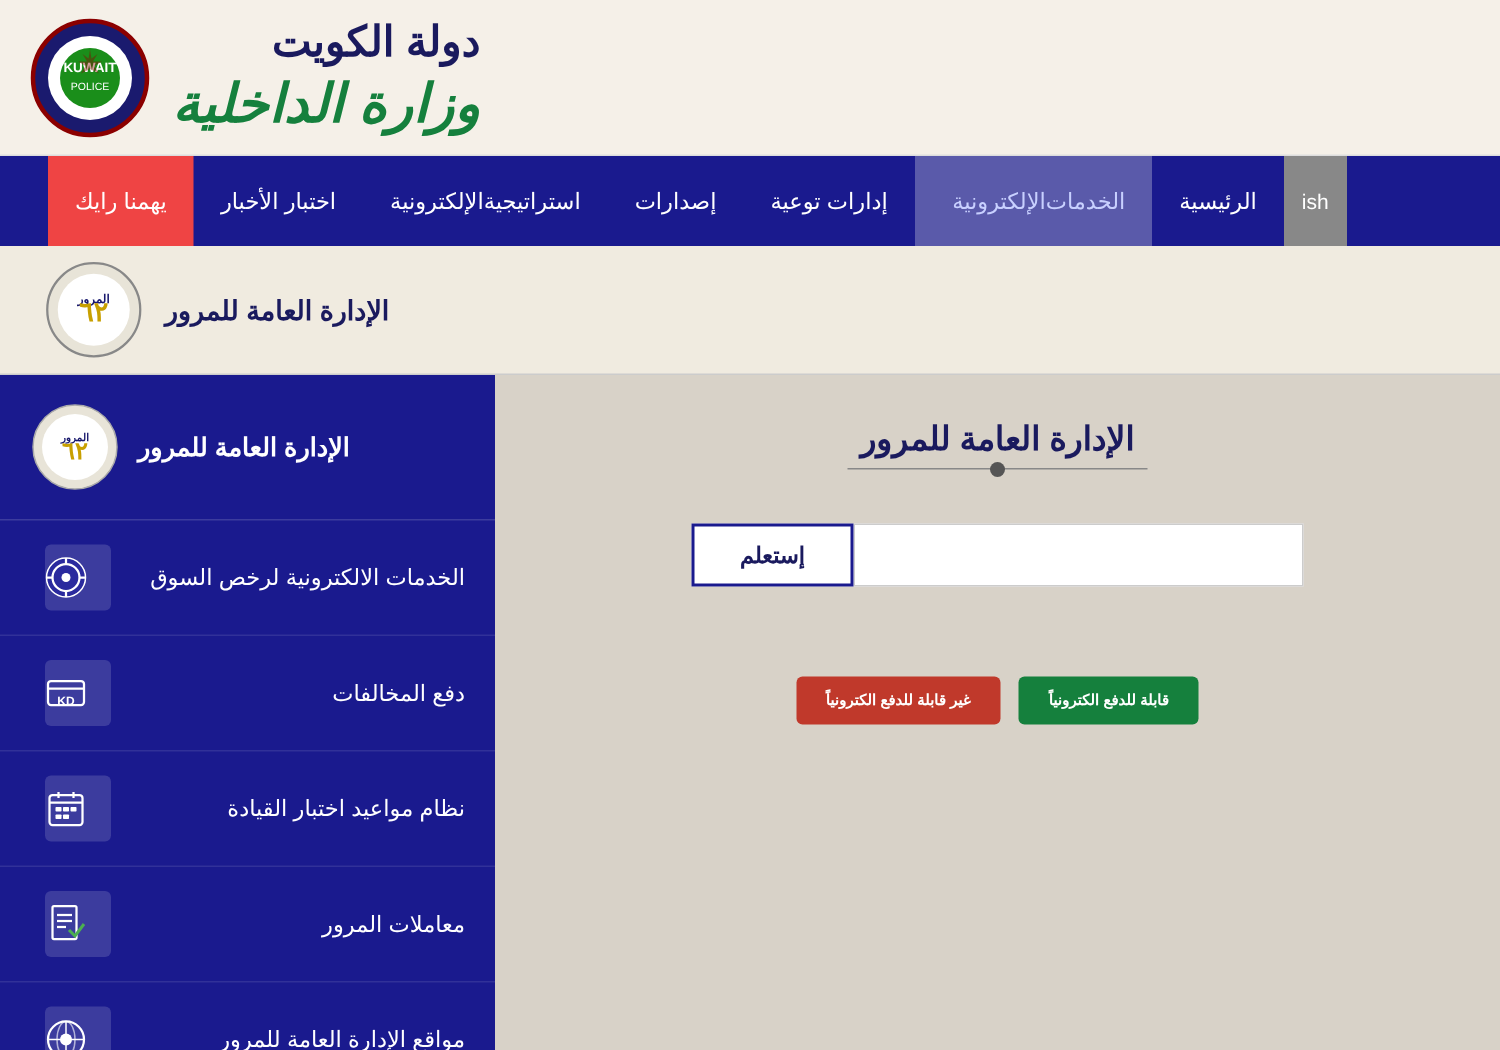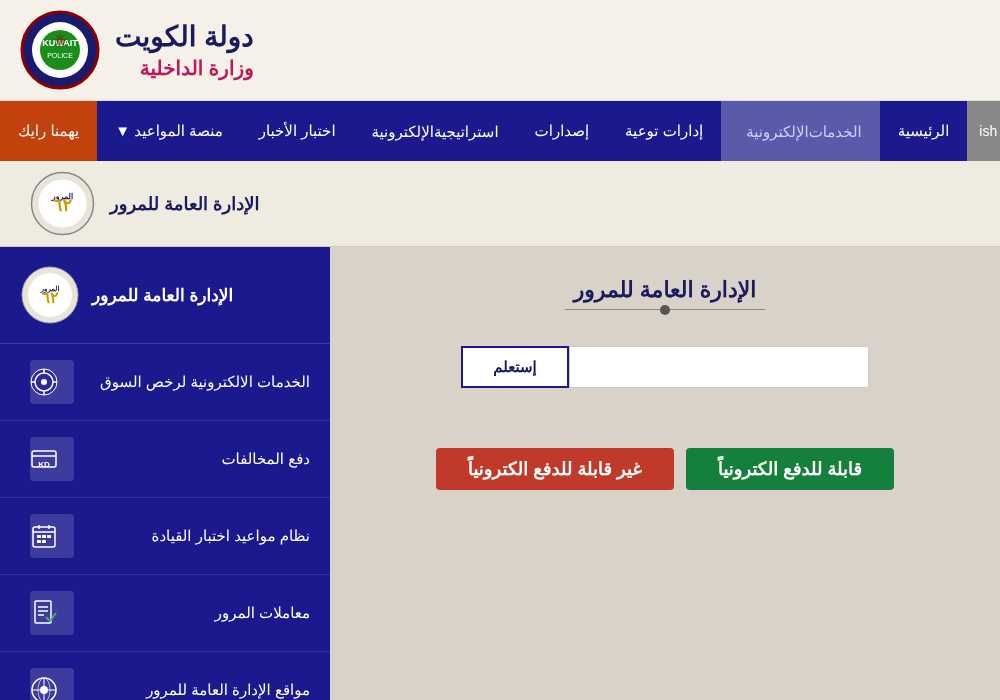--- a/index.html
+++ b/index.html
@@ -29,24 +29,25 @@
     .header-title-block {
       text-align: right;
     }
     .header-title-line1 {
       font-size: 28px;
       font-weight: bold;
       color: #1a1a5e;
       line-height: 1.3;
     }
     .header-title-line2 {
-      font-size: 20px;
-      font-weight: bold;
-      color: #be185d;
+      font-size: 36px;
+      font-weight: bold;
+      color: #15803d;
       line-height: 1.3;
+      font-style: italic;
     }
     .logo-svg-wrap {
       width: 80px;
       height: 80px;
     }
 
     
     .nav {
       background: #1a1a8e;
       display: flex;
@@ -66,21 +67,22 @@
       border: none;
       background: transparent;
       text-align: center;
     }
     .nav-item.active {
       background: #5a5aaa;
       color: #c8d0ff;
       padding-left: 25px;
     }
     .nav-item.highlight {
-      background: #c2410c;
+      background: #ef4444;
+      margin-left: 32px;
     }
     .nav-item-multiline {
       flex-direction: row;
       justify-content: center;
       line-height: 1.4;
     }
     .nav-lang {
       background: #888;
       color: #fff;
       padding: 8px 12px;
@@ -213,23 +215,23 @@
       direction: rtl;
     }
 
     .badge-row {
       display: flex;
       gap: 12px;
       margin-top: 60px;
       justify-content: center;
     }
     .badge {
-      padding: 10px 32px;
+      padding: 10px 20px;
       border-radius: 4px;
-      font-size: 18px;
+      font-size: 10px;
       font-weight: bold;
       color: #fff;
       cursor: pointer;
       direction: rtl;
     }
     .badge-green {
       background: #15803d;
     }
     .badge-red {
       background: #c0392b;
@@ -294,23 +296,20 @@
   </div>
   <div class="nav-item">
     <span>إصدارات</span>
   </div>
   <div class="nav-item nav-item-multiline">
     <span>استراتيجية</span>
     <span>الإلكترونية</span>
   </div>
   <div class="nav-item">
     <span>اختبار الأخبار</span>
-  </div>
-  <div class="nav-item">
-    <span>منصة المواعيد ▼</span>
   </div>
   <div class="nav-item highlight">
     <span>يهمنا رايك</span>
   </div>
 </nav>
 
 <div class="banner">
   <div class="banner-text">الإدارة العامة للمرور</div>
 
   <svg class="banner-logo" viewBox="0 0 65 65" xmlns="http://www.w3.org/2000/svg">

